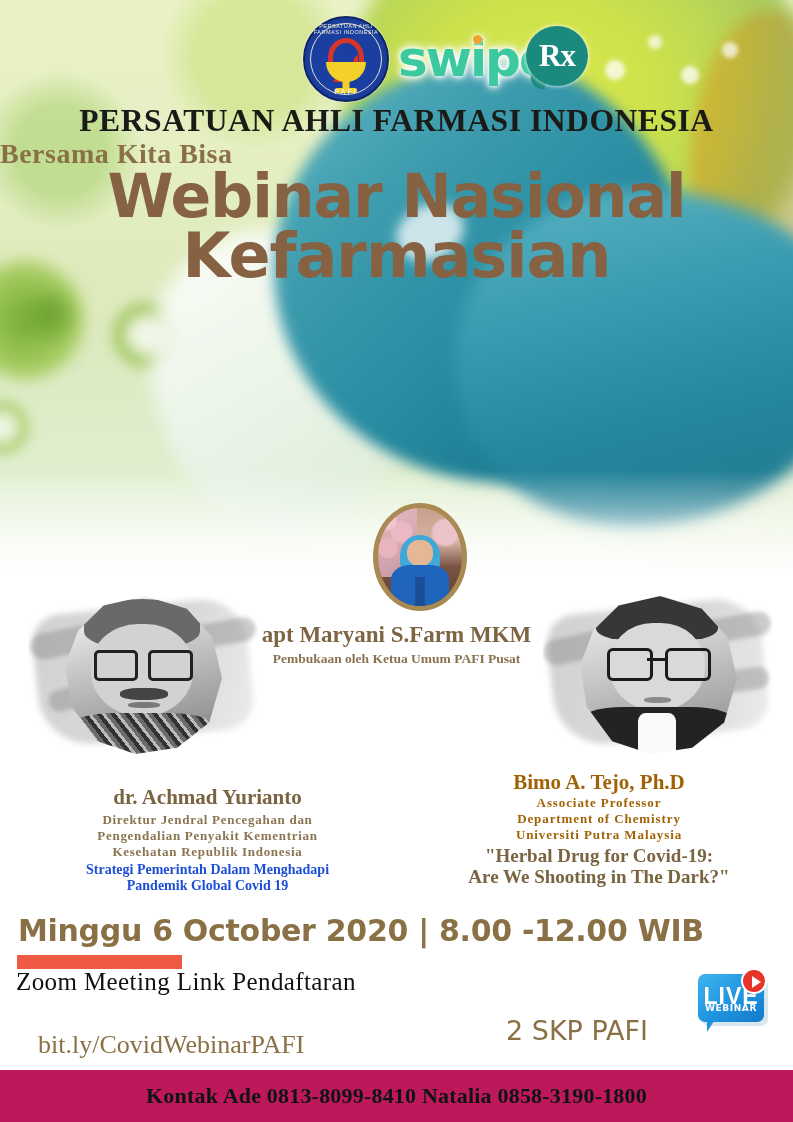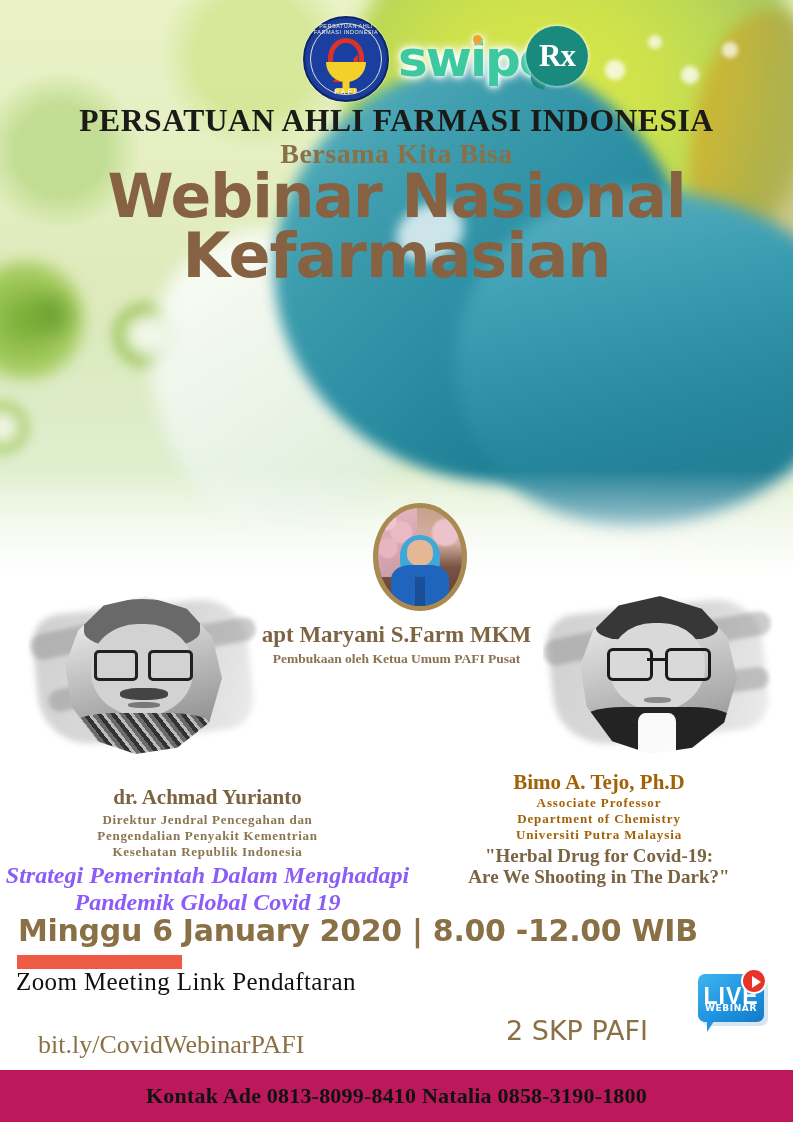--- a/index.html
+++ b/index.html
@@ -160,21 +160,21 @@
   }
 
   
   .org-title{
     position:absolute;left:0;top:103px;width:793px;text-align:center;
     font-family:"Liberation Serif",serif;font-weight:bold;
     font-size:31px;letter-spacing:.5px;color:#1a1a16;
     transform:scaleX(1.02);
   }
   .tagline{
-    position:absolute;left:0;top:138px;width:793px;text-align:center;
+    position:absolute;left:0;top:138px;width:793px;text-align:left;
     font-family:"Liberation Serif",serif;font-weight:bold;
     font-size:28px;color:#8a7047;letter-spacing:.5px;
   }
   .main-title{
     position:absolute;left:0;top:168px;width:793px;text-align:center;
     font-family:"DejaVu Sans",sans-serif;font-weight:bold;
     font-size:60px;line-height:.96;color:#866243;letter-spacing:-1px;
   }
   .main-title span{display:block;}
   .mt2{font-size:62px;}
@@ -279,22 +279,22 @@
     position:absolute;left:0;top:785px;width:415px;text-align:center;
     font-family:"Liberation Serif",serif;font-weight:bold;font-size:21px;color:#7a6341;
   }
   .role-L{
     position:absolute;left:0;top:812px;width:415px;text-align:center;
     font-family:"Liberation Serif",serif;font-weight:bold;font-size:13px;
     line-height:1.22;color:#8b7450;letter-spacing:.7px;
   }
   .topic-L{
     position:absolute;left:0;top:862px;width:415px;text-align:center;
-    font-family:"Liberation Serif",serif;font-weight:bold;font-size:24px;
-    line-height:1.12;color:#8b5cf6;font-style:italic;
+    font-family:"Liberation Serif",serif;font-weight:bold;font-size:14px;
+    line-height:1.12;color:#1d4ed8;
   }
   .name-R{
     position:absolute;left:405px;top:770px;width:388px;text-align:center;
     font-family:"Liberation Serif",serif;font-weight:bold;font-size:21px;color:#a16207;
   }
   .role-R{
     position:absolute;left:405px;top:795px;width:388px;text-align:center;
     font-family:"Liberation Serif",serif;font-weight:bold;font-size:13px;
     line-height:1.24;color:#a16207;letter-spacing:.9px;
   }
@@ -479,21 +479,21 @@
       <div class="shirtR"></div>
     </div>
   </div>
   <div class="name-R">Bimo A. Tejo, Ph.D</div>
   <div class="role-R" style="white-space:pre-line;">Associate Professor
 Department of Chemistry
 Universiti Putra Malaysia</div>
   <div class="topic-R" style="white-space:pre-line;">"Herbal Drug for Covid-19:
 Are We Shooting in The Dark?"</div>
 
-  <div class="date-line">Minggu  6 January  2020 | 8.00 -12.00 WIB</div>
+  <div class="date-line">Minggu  6 October  2020 | 8.00 -12.00 WIB</div>
   <div class="red-bar"></div>
   <div class="zoom-line">Zoom Meeting  Link  Pendaftaran</div>
   <div class="bitly">bit.ly/CovidWebinarPAFI</div>
 
   <div class="skp-word">2 SKP PAFI</div>
 
   <div class="live-badge">
     <div class="lb-shadow"></div>
     <div class="lb-tail"></div>
     <div class="lb-body">

